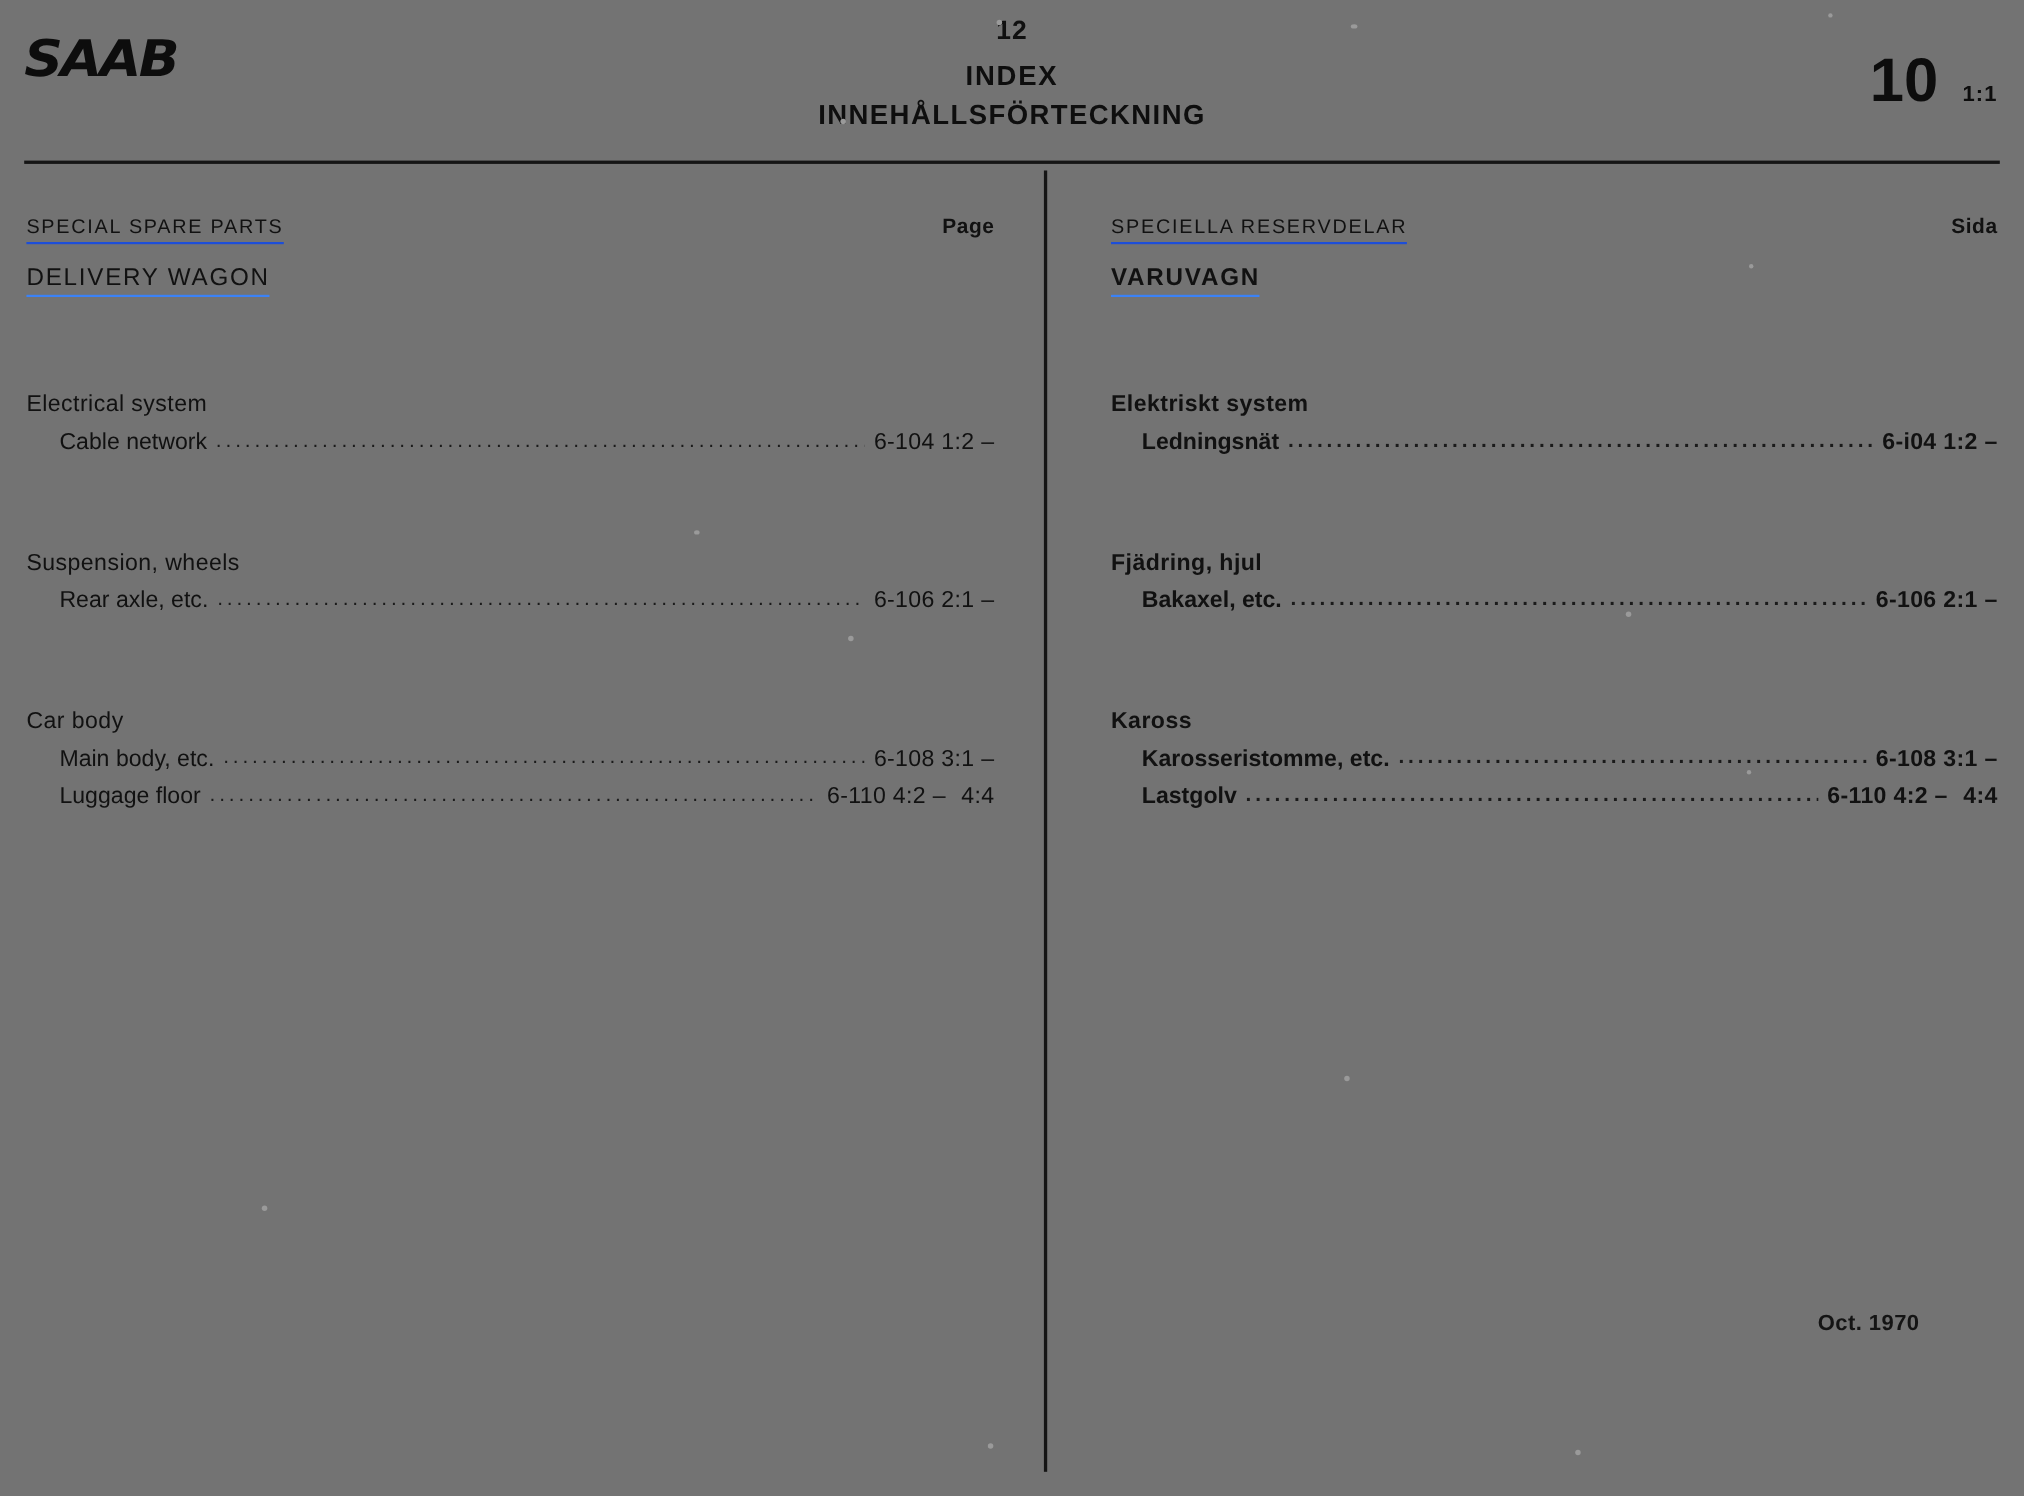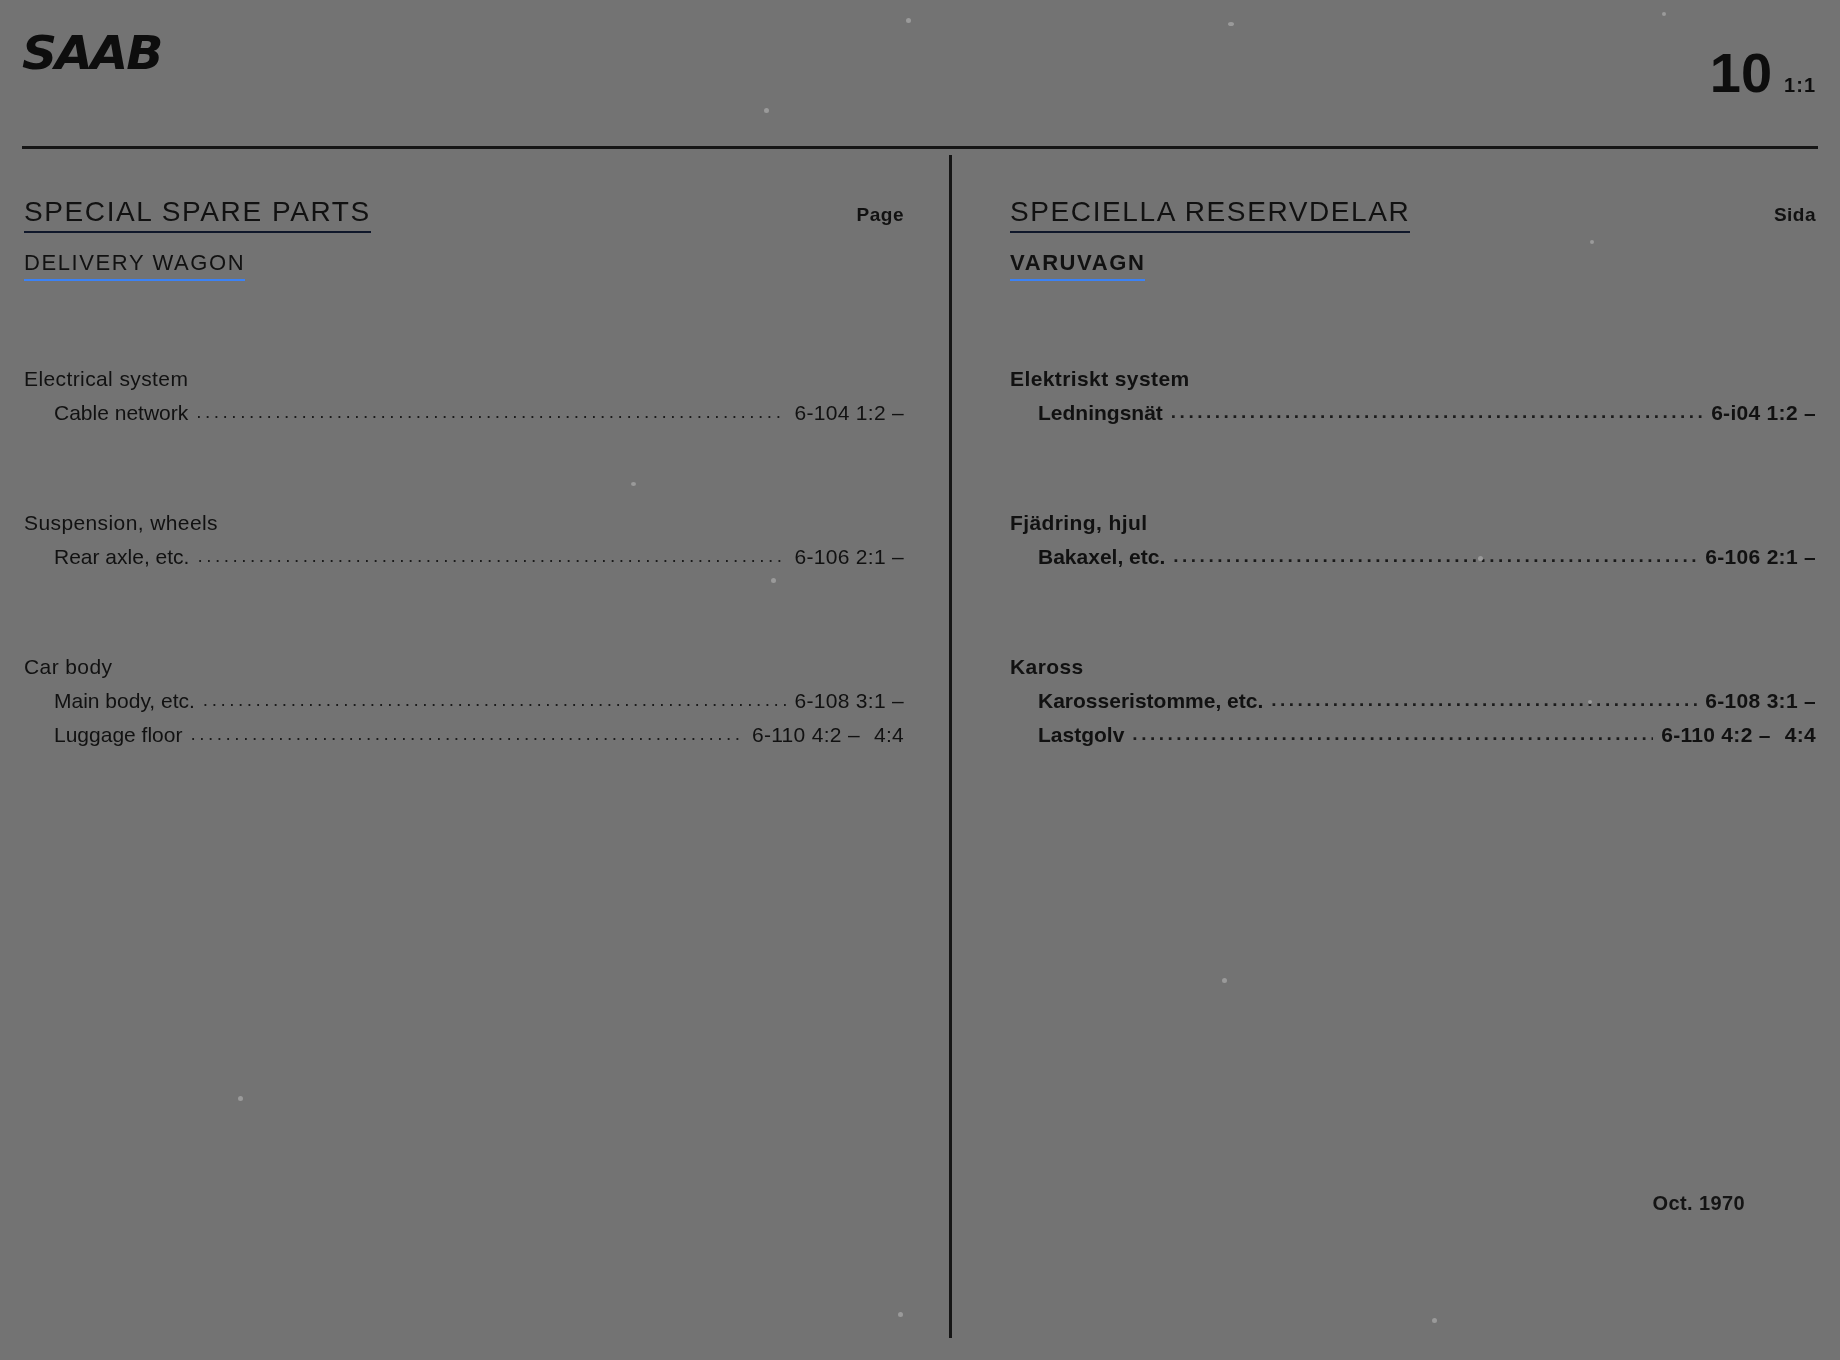--- a/index.html
+++ b/index.html
@@ -83,21 +83,21 @@
     margin-top: 7px;
     color: #0e0e0e;
   }
 
   .section-code {
     position: absolute;
     right: 24px;
     top: 48px;
     display: flex;
     align-items: baseline;
-    gap: 12px;
+    gap: 22px;
   }
   .section-code .big {
     font-size: 56px;
     font-weight: bold;
     line-height: 0.9;
     color: #0d0d0d;
   }
   .section-code .small {
     font-size: 20px;
     font-weight: bold;
@@ -130,24 +130,24 @@
   }
   .col-left  { left: 24px;  width: 880px; }
   .col-right { left: 1010px; width: 806px; }
 
   .col-head-row {
     display: flex;
     justify-content: space-between;
     align-items: baseline;
   }
   .col-head-title {
-    font-size: 28px;
+    font-size: 18px;
     letter-spacing: 1.6px;
     color: #111;
-    border-bottom: 2px solid #0f172a;
+    border-bottom: 2px solid #1d4ed8;
     display: inline-block;
     padding-bottom: 3px;
   }
   .col-head-title.bold { font-weight: normal; }
   .col-head-page {
     font-size: 19px;
     font-weight: bold;
     letter-spacing: 0.5px;
     color: #111;
   }
@@ -227,20 +227,25 @@
 <body>
 
 <div class="page">
 
   <div class="header">
 
     <div class="logo-block">
       <div class="logo-word">SAAB</div>
     </div>
 
+    <div class="header-center">
+      <div class="page-number-top">12</div>
+      <div class="title-en">INDEX</div>
+      <div class="title-sv">INNEHÅLLSFÖRTECKNING</div>
+    </div>
 
     <div class="section-code">
       <span class="big">10</span>
       <span class="small">1:1</span>
     </div>
   </div>
 
   <div class="rule-top"></div>
   <div class="divider"></div>
 

